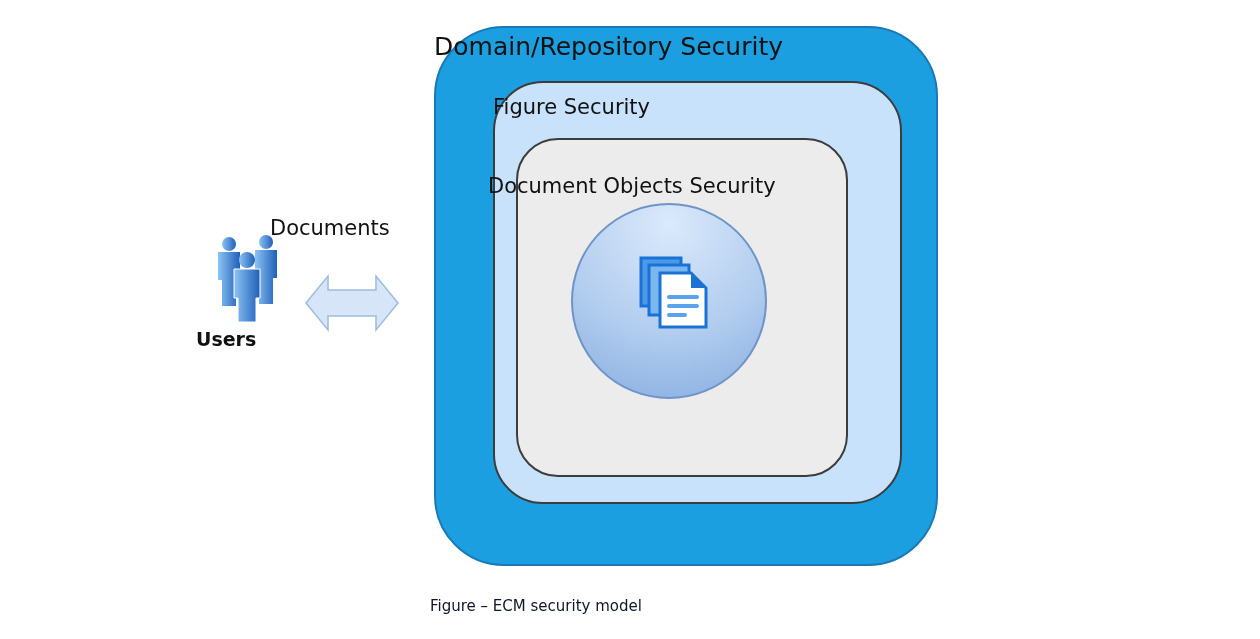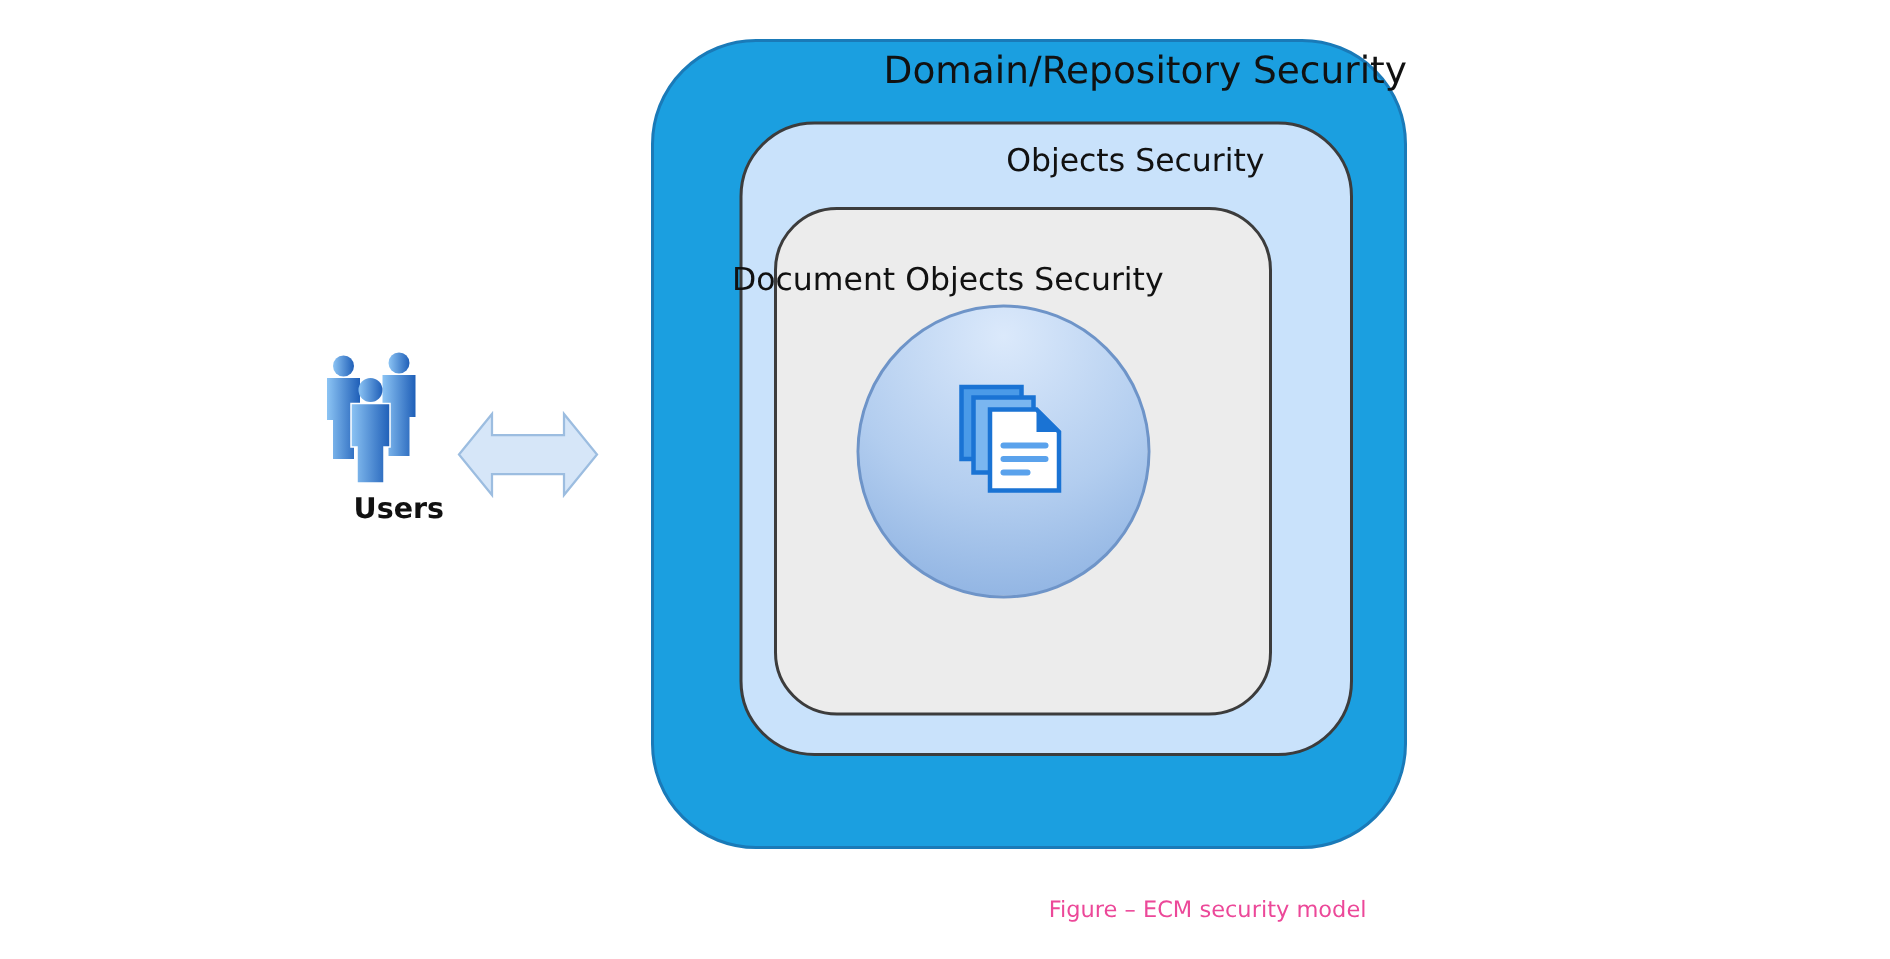--- a/index.html
+++ b/index.html
@@ -5,55 +5,56 @@
   html, body { margin: 0; padding: 0; background: #ffffff; }
   body { width: 1260px; height: 639px; position: relative; overflow: hidden;
          font-family: "DejaVu Sans", sans-serif; color: #111; }
   .abs { position: absolute; }
   #outer { left: 434px; top: 26px; width: 504px; height: 540px; background: #1b9fe0;
            border: 2px solid #1a7ab8; border-radius: 70px; box-sizing: border-box; }
   #middle { left: 493px; top: 81px; width: 409px; height: 423px; background: #c9e2fb;
             border: 2px solid #3c3c3c; border-radius: 50px; box-sizing: border-box; }
   #inner { left: 516px; top: 138px; width: 332px; height: 339px; background: #ececec;
            border: 2.5px solid #3c3c3c; border-radius: 42px; box-sizing: border-box; }
-  .lbl { white-space: nowrap; text-align: right; }
+  .lbl { white-space: nowrap; text-align: left; }
   #outer-lbl { left: 434px; width: 504px; top: 32px; font-size: 25px; }
   #middle-lbl { left: 493px; width: 350px; top: 95px; font-size: 21px; }
   #inner-lbl { left: 488px; width: 272px; top: 174px; font-size: 21px; }
   #circle { left: 571px; top: 203px; width: 196px; height: 196px; border-radius: 50%;
             background: radial-gradient(circle at 50% 10%, #dbe9fb 0%, #b2cdef 55%, #87addf 100%);
             border: 2px solid #6e94c8; box-sizing: border-box; }
   #access-lbl { left: 270px; width: 170px; top: 215px; font-size: 21px; line-height: 27px; }
   #users-lbl { left: 196px; width: 100px; top: 328px; font-size: 19px; font-weight: bold; }
-  #caption { left: 407px; width: 504px; top: 597px; font-size: 15px; color: #ec4899; }
+  #caption { left: 430px; width: 504px; top: 597px; font-size: 15px; color: #0f172a; }
 </style>
 </head>
 <body>
 
 <div id="outer" class="abs"></div>
 <div id="outer-lbl" class="abs lbl">Domain/Repository Security</div>
 
 <div id="middle" class="abs"></div>
-<div id="middle-lbl" class="abs lbl">Objects Security</div>
+<div id="middle-lbl" class="abs lbl">Figure Security</div>
 
 <div id="inner" class="abs"></div>
 <div id="inner-lbl" class="abs lbl">Document Objects Security</div>
 
 <div id="circle" class="abs"></div>
 <svg class="abs" style="left:638px;top:255px" width="74" height="76" viewBox="0 0 74 76">
   <rect x="3" y="3" width="40" height="48" fill="#4a9ae8" stroke="#1a73d4" stroke-width="3"></rect>
   <rect x="11" y="10" width="40" height="50" fill="#7ab6f0" stroke="#1a73d4" stroke-width="3"></rect>
   <path d="M22 18 H53 L68 33 V72 H22 Z" fill="#ffffff" stroke="#1a73d4" stroke-width="3"></path>
   <path d="M53 18 L68 33 H53 Z" fill="#1a73d4"></path>
   <rect x="29" y="40" width="32" height="4" rx="2" fill="#5aa2ec"></rect>
   <rect x="29" y="49" width="32" height="4" rx="2" fill="#5aa2ec"></rect>
   <rect x="29" y="58" width="20" height="4" rx="2" fill="#5aa2ec"></rect>
 </svg>
 
 <div id="access-lbl" class="abs lbl">
+  <div>Documents</div>
 </div>
 
 <svg class="abs" style="left:304px;top:273px" width="96" height="60" viewBox="0 0 96 60">
   <path d="M2 30 L24 3 V17 H72 V3 L94 30 L72 57 V43 H24 V57 Z" fill="#d6e6f8" stroke="#9cbde0" stroke-width="1.5"></path>
 </svg>
 
 <svg class="abs" style="left:214px;top:232px" width="70" height="92" viewBox="0 0 70 92">
   <defs>
     <linearGradient id="ug" x1="0" y1="0" x2="1" y2="0">
       <stop offset="0" stop-color="#8cc4f4"></stop>

